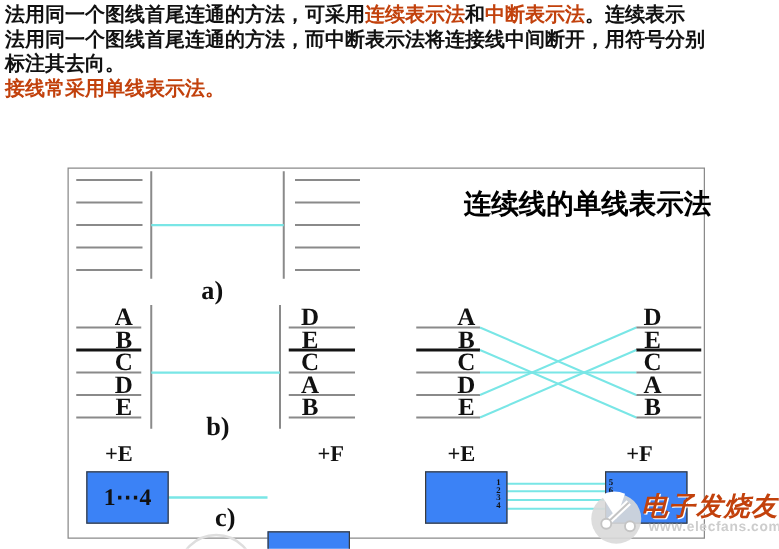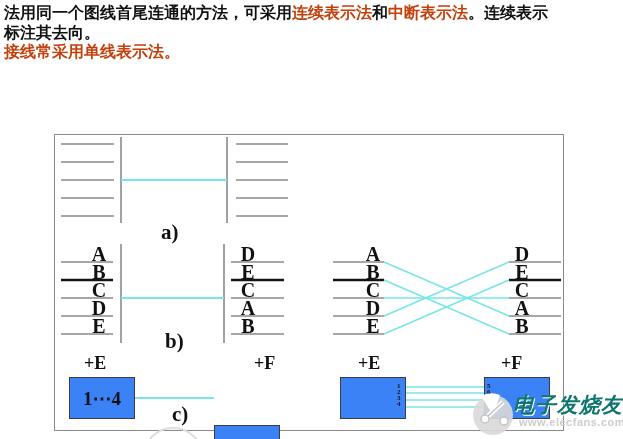--- a/index.html
+++ b/index.html
@@ -32,34 +32,35 @@
   .cbox{position:absolute;width:64px;height:40px;border:1px solid #3c3c3c;background:#3b82f6;
         display:flex;align-items:center;justify-content:center;
         font-family:"Liberation Serif",serif;font-size:19px;font-weight:600;color:#111;}
   .tinypins{position:absolute;display:flex;flex-direction:column;justify-content:space-between;
             height:24px;font-family:"Liberation Serif",serif;font-size:7px;line-height:6px;
             color:#111;font-weight:bold;}
 
   
   .watermark{position:absolute;left:0;top:0;width:623px;height:439px;pointer-events:none;}
   .wm-brand{position:absolute;left:513px;top:391px;font-size:21px;font-weight:bold;
-            font-style:italic;color:#0f766e;letter-spacing:1px;white-space:nowrap;
+            font-style:italic;color:#c2410c;letter-spacing:1px;white-space:nowrap;
             text-shadow:1px 1px 0 #ffffff;}
   .wm-url{position:absolute;left:519px;top:416px;font-size:11px;font-weight:bold;
           color:#cdcdcd;letter-spacing:0.5px;white-space:nowrap;}
   .wm-arc{position:absolute;left:142px;top:427px;width:58px;height:58px;border-radius:50%;
           border:2px solid #dedede;background:transparent;}
 </style>
 </head>
 <body>
 
 <div class="page">
 
   <div class="text-block">
     <div class="tline"><span>法用同一个图线首尾连通的方法，可采用</span><span class="red">连续表示法</span><span>和</span><span class="red">中断表示法</span><span>。连续表示</span></div>
+    <div class="tline">法用同一个图线首尾连通的方法，而中断表示法将连接线中间断开，用符号分别</div>
     <div class="tline">标注其去向。</div>
     <div class="tline"><span class="red">接线常采用单线表示法。</span></div>
   </div>
 
   <div class="frame">
 
     <svg width="508" height="295" viewBox="0 0 508 295">
 
       <g stroke="#8a8a8a" stroke-width="1.6">
         <line x1="6" y1="9" x2="59" y2="9"></line>
@@ -115,20 +116,21 @@
 
       <line x1="79" y1="263" x2="159" y2="263" stroke="#79e6e6" stroke-width="2"></line>
       <g stroke="#79e6e6" stroke-width="1.6">
         <line x1="349" y1="252" x2="429" y2="252"></line>
         <line x1="349" y1="258" x2="429" y2="258"></line>
         <line x1="349" y1="265" x2="429" y2="265"></line>
         <line x1="349" y1="272" x2="429" y2="272"></line>
       </g>
     </svg>
 
+    <div class="diagram-title">连续线的单线表示法</div>
 
     <div class="dlabel seclabel" style="left:106px;top:85px;">a)</div>
     <div class="dlabel seclabel" style="left:110px;top:194px;">b)</div>
     <div class="dlabel seclabel" style="left:117px;top:267px;">c)</div>
 
     <div class="dlabel pin" style="left:29px;top:110px;">A</div>
     <div class="dlabel pin" style="left:29px;top:128px;">B</div>
     <div class="dlabel pin" style="left:29px;top:146px;">C</div>
     <div class="dlabel pin" style="left:29px;top:164px;">D</div>
     <div class="dlabel pin" style="left:29px;top:182px;">E</div>

